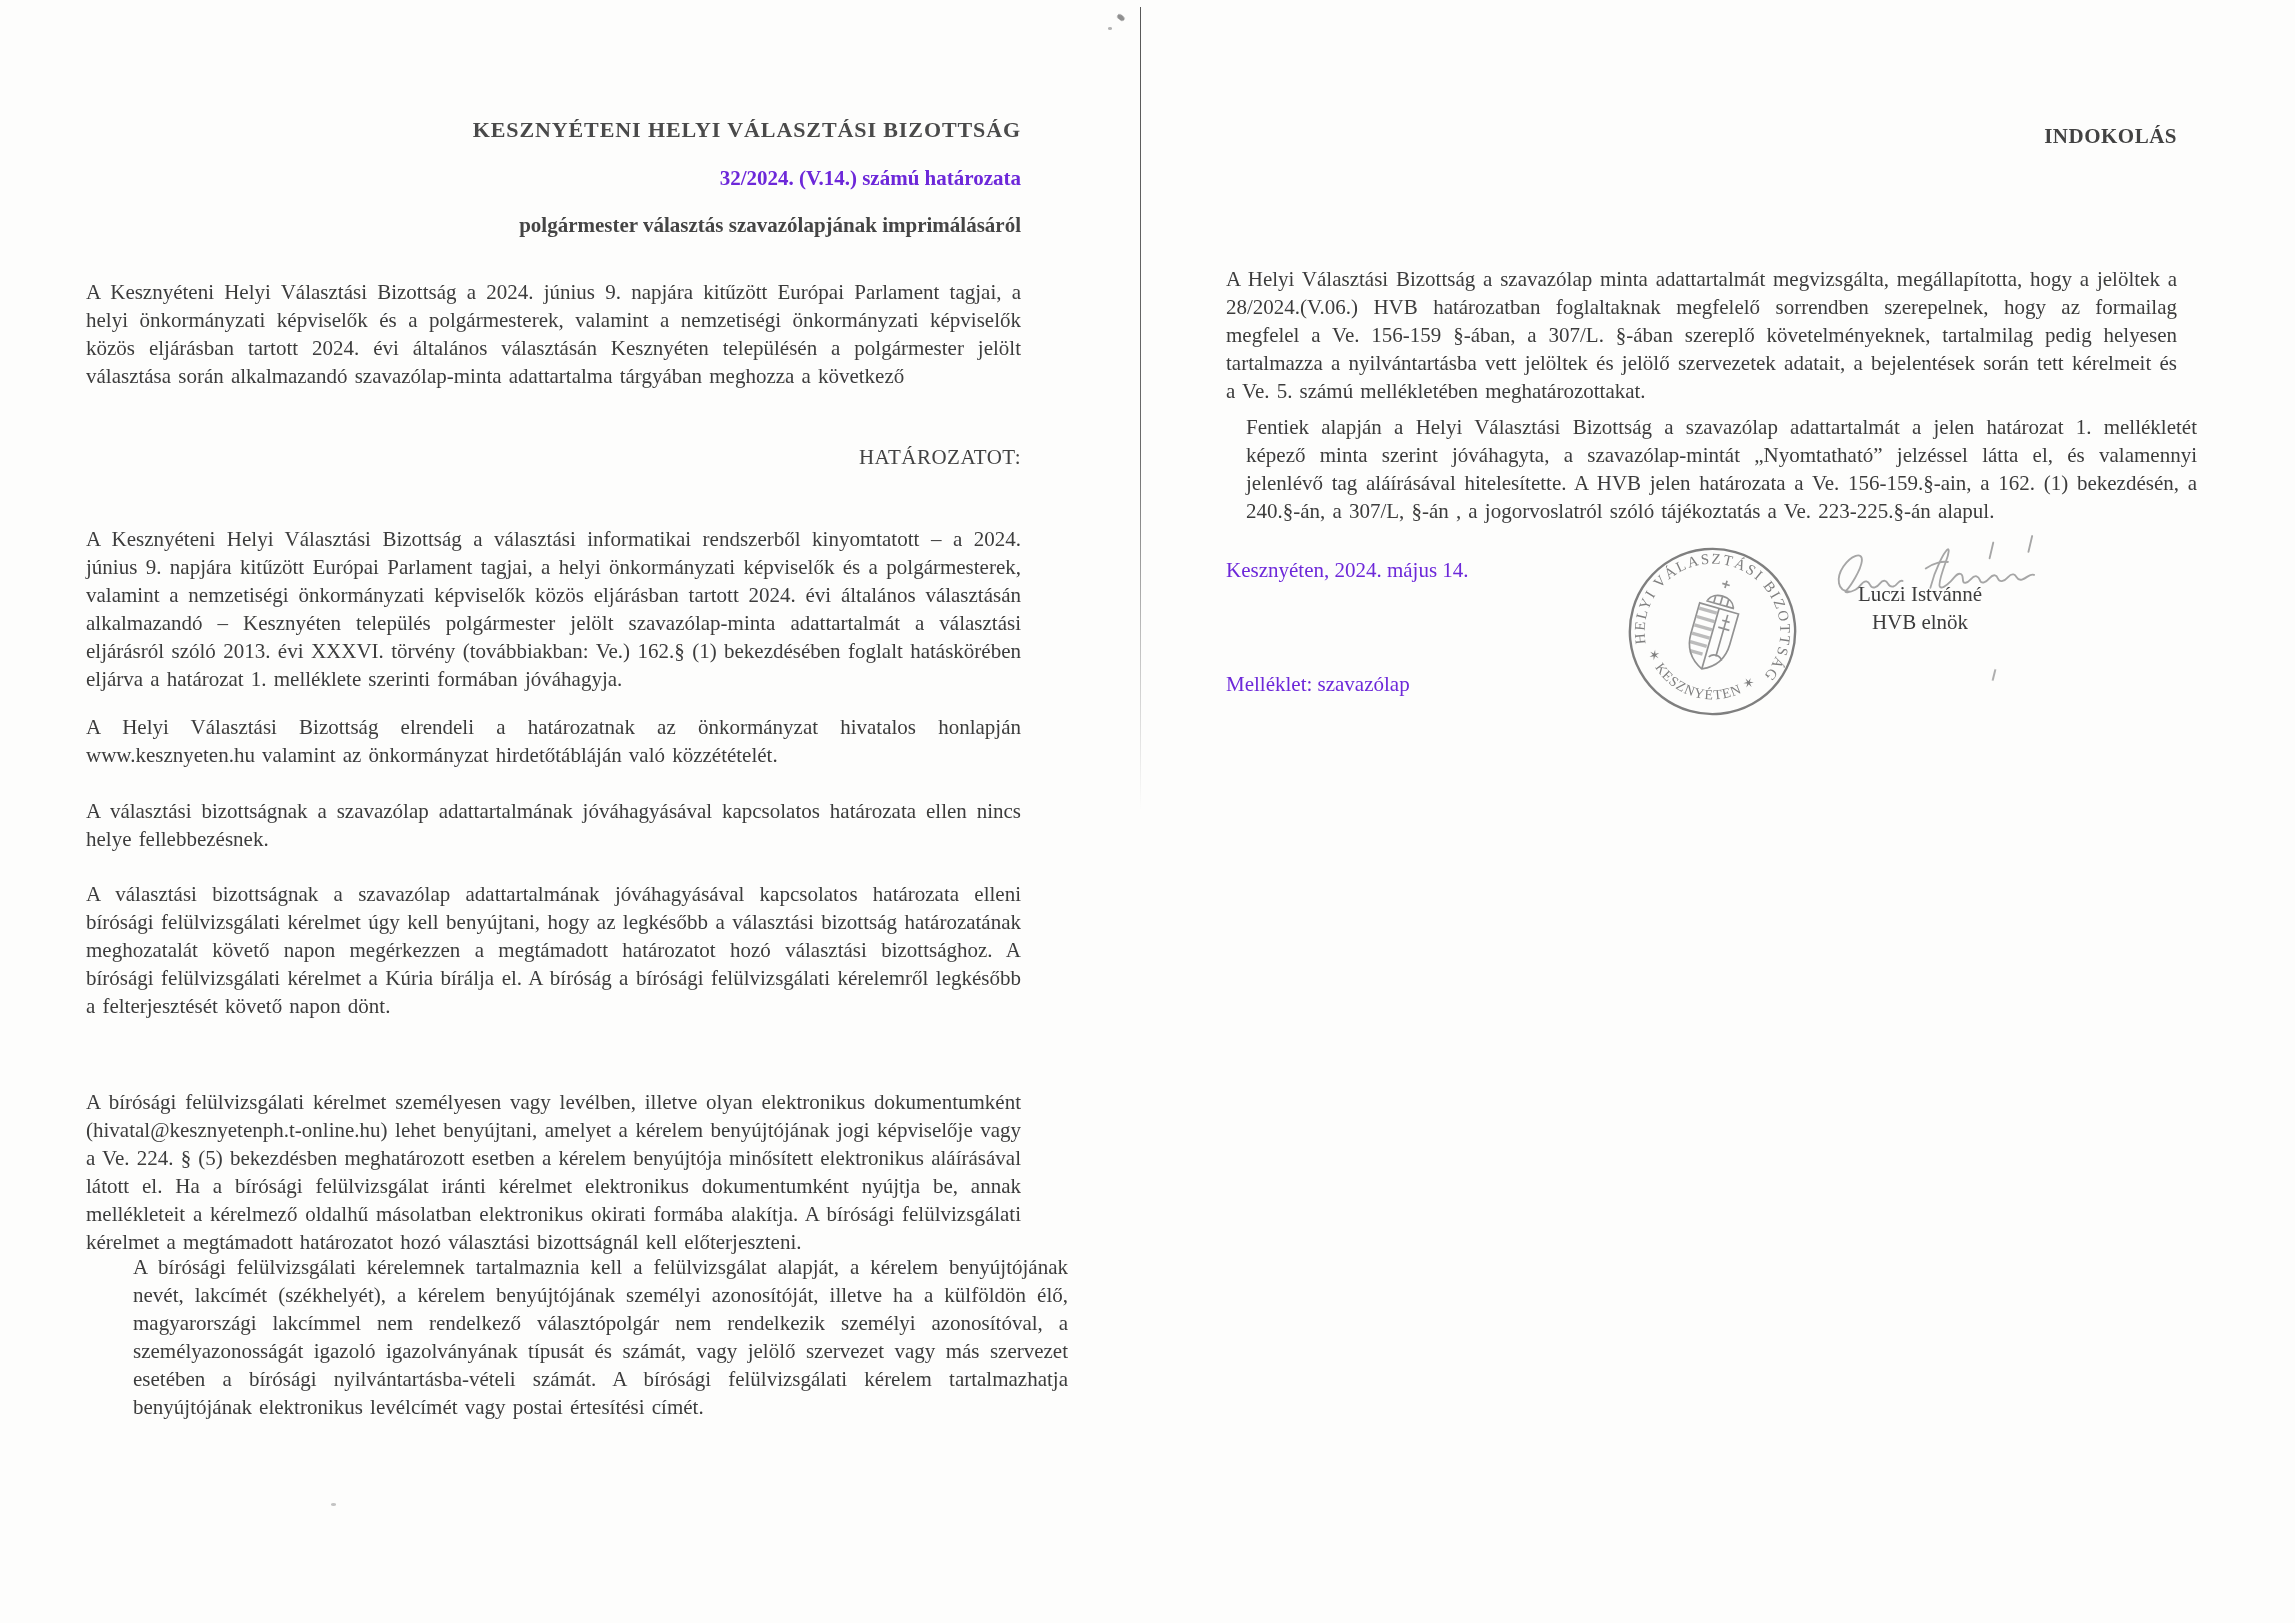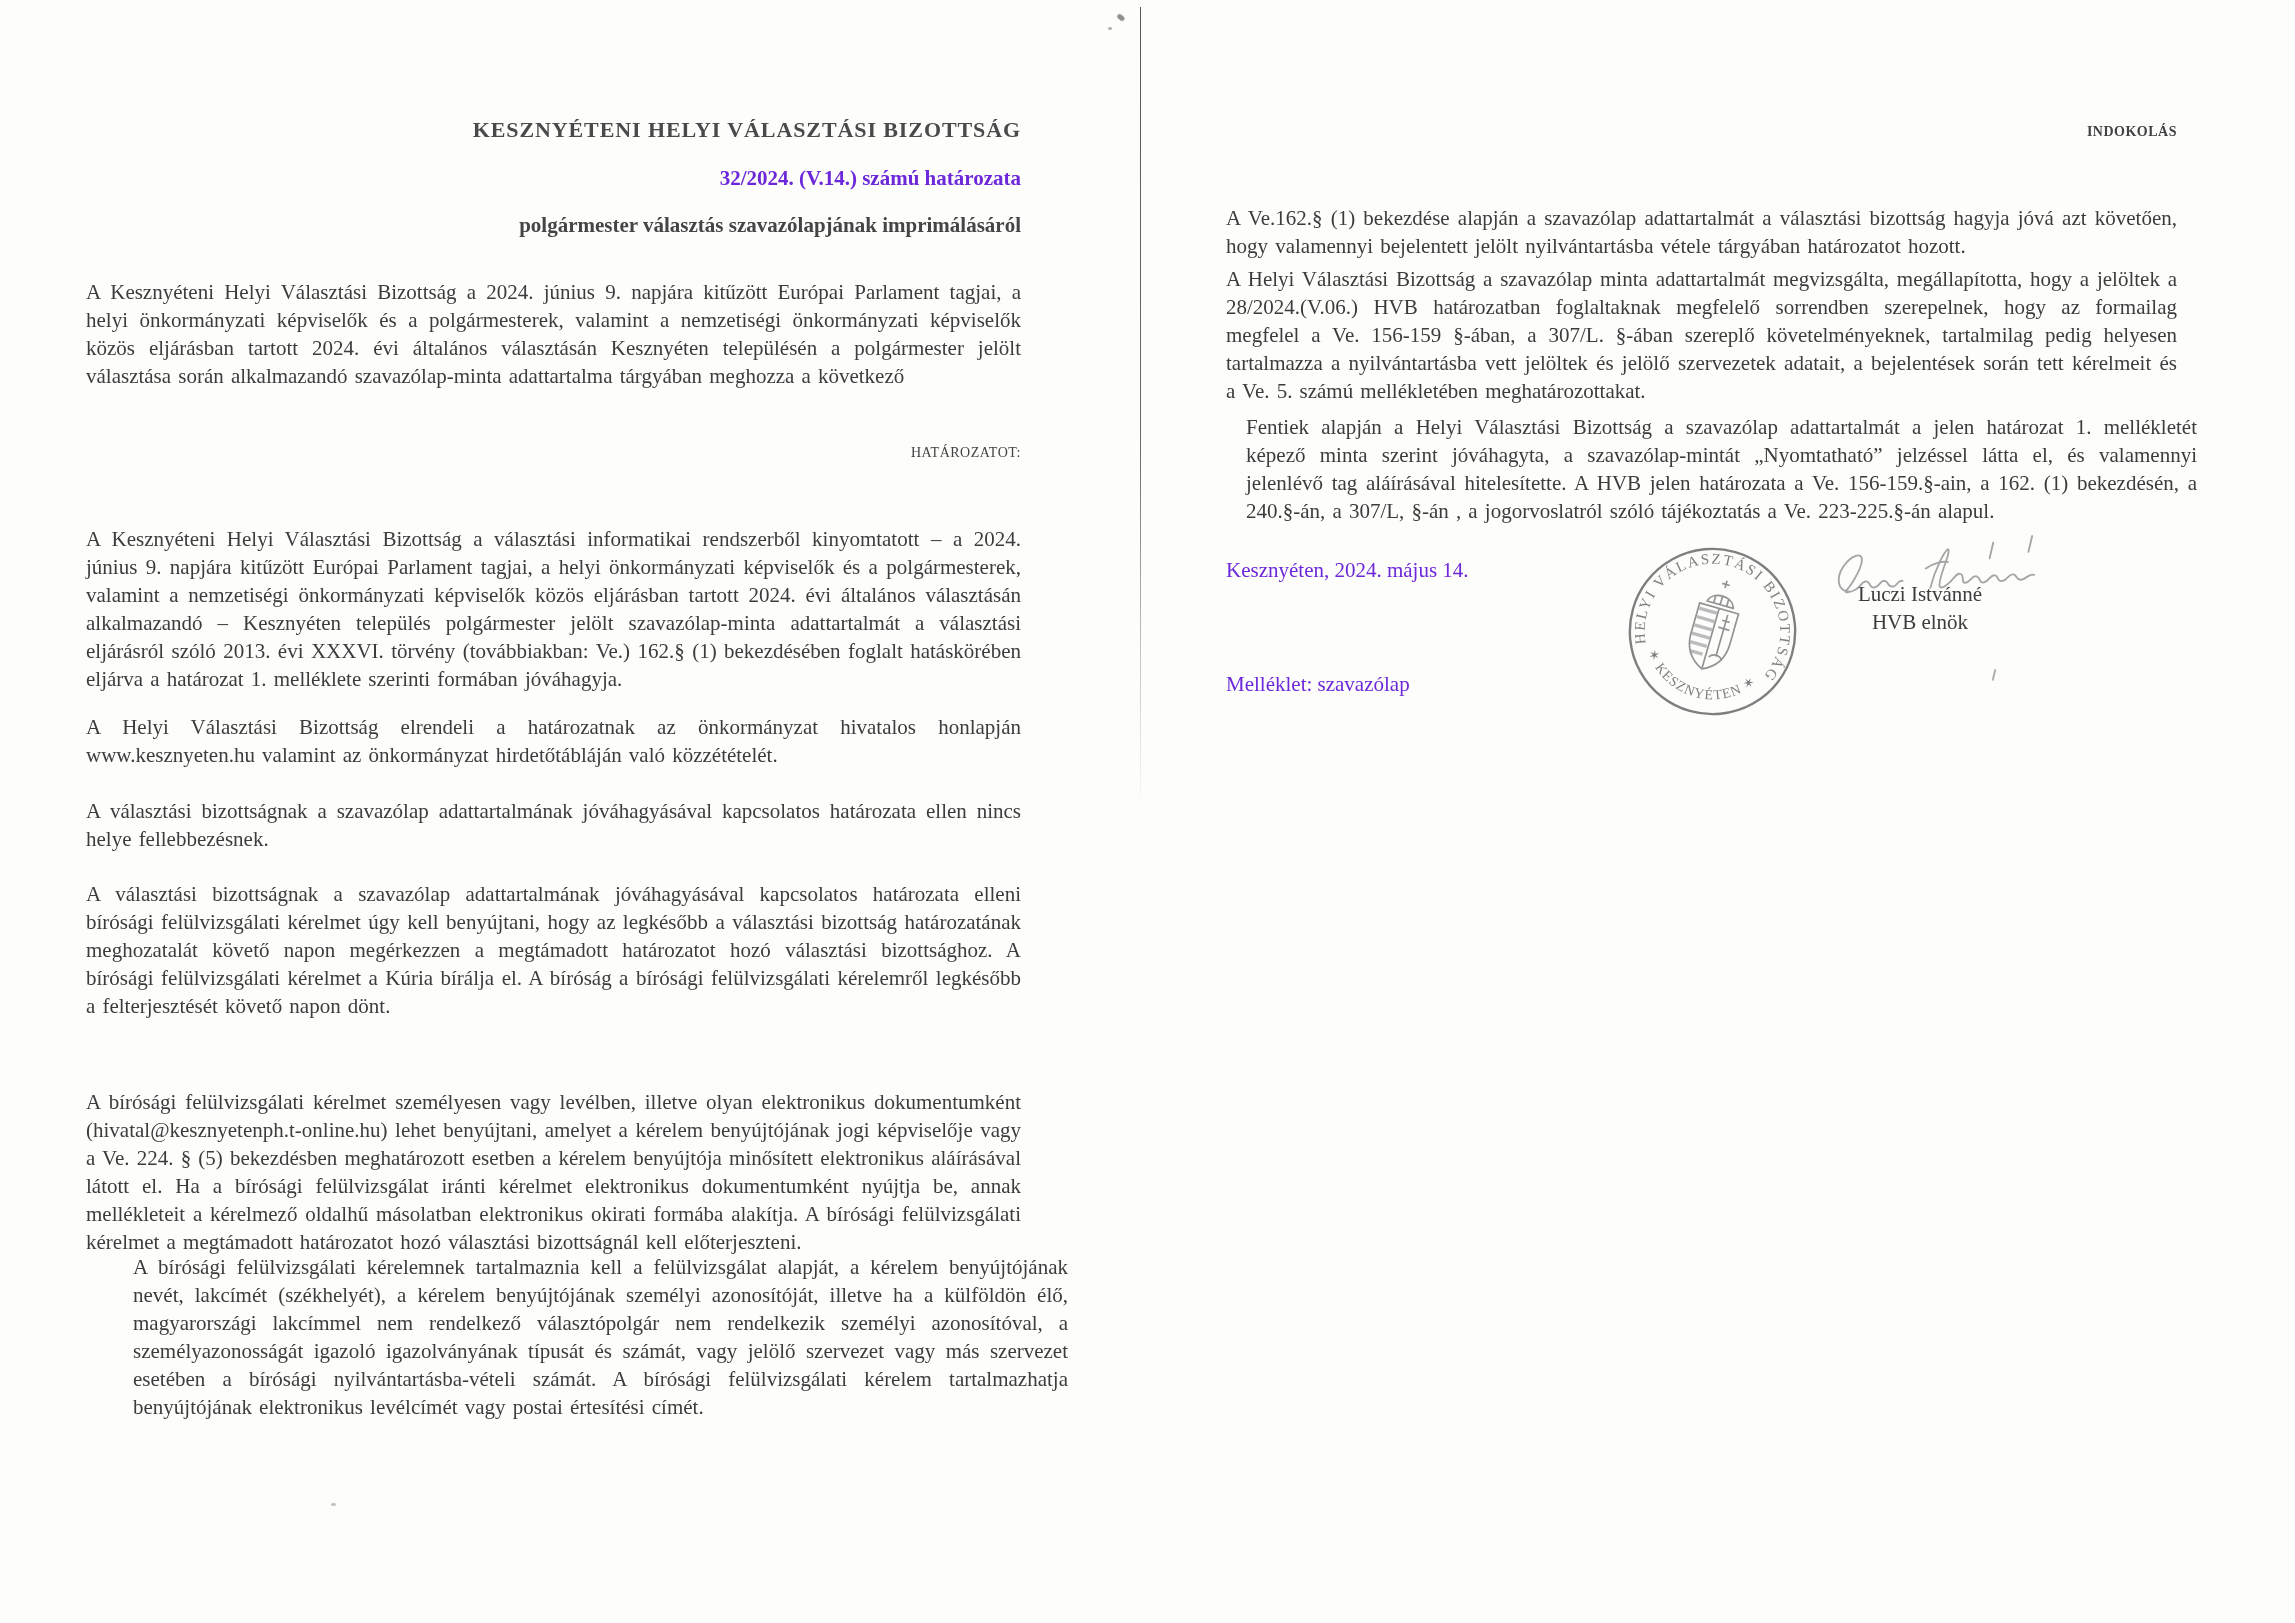--- a/index.html
+++ b/index.html
@@ -23,21 +23,21 @@
   .page.left  { left: 86px;  width: 935px; }
   .page.right { left: 1226px; width: 951px; }
 
   .blk { position: absolute; left: 0; width: 100%; margin: 0; }
 
   .center { text-align: right; }
 
   .heading1 { font-size: 22px; letter-spacing: 0.9px; color: #4a4a4a; }
   .heading2 { font-size: 21px; color: #6d28d9; }
   .heading3 { font-size: 21px; color: #454545; }
-  .heading4 { font-size: 14px; letter-spacing: 0.5px; color: #424242; font-family: Liberation Serif, serif; }
+  .heading4 { font-size: 21px; letter-spacing: 0.5px; color: #424242; font-family: Liberation Serif, serif; }
 
   .body-par {
     font-size: 21px;
     line-height: 28px;
     text-align: justify;
     word-spacing: 1.9px;
     color: #3c3c3c;
   }
   .plain { font-size: 21px; line-height: 28px; color: #6d28d9; }
 
@@ -127,21 +127,20 @@
     <p class="blk body-par lp-p1">A Helyi Választási Bizottság elrendeli a határozatnak az önkormányzat hivatalos honlapján www.kesznyeten.hu valamint az önkormányzat hirdetőtábláján való közzétételét.</p>
     <p class="blk body-par lp-p2">A választási bizottságnak a szavazólap adattartalmának jóváhagyásával kapcsolatos határozata ellen nincs helye fellebbezésnek.</p>
     <p class="blk body-par lp-p3">A választási bizottságnak a szavazólap adattartalmának jóváhagyásával kapcsolatos határozata elleni bírósági felülvizsgálati kérelmet úgy kell benyújtani, hogy az legkésőbb a választási bizottság határozatának meghozatalát követő napon megérkezzen a megtámadott határozatot hozó választási bizottsághoz. A bírósági felülvizsgálati kérelmet a Kúria bírálja el. A bíróság a bírósági felülvizsgálati kérelemről legkésőbb a felterjesztését követő napon dönt.</p>
     <p class="blk body-par lp-p4">A bírósági felülvizsgálati kérelmet személyesen vagy levélben, illetve olyan elektronikus dokumentumként (hivatal@kesznyetenph.t-online.hu) lehet benyújtani, amelyet a kérelem benyújtójának jogi képviselője vagy a Ve. 224. § (5) bekezdésben meghatározott esetben a kérelem benyújtója minősített elektronikus aláírásával látott el. Ha a bírósági felülvizsgálat iránti kérelmet elektronikus dokumentumként nyújtja be, annak mellékleteit a kérelmező oldalhű másolatban elektronikus okirati formába alakítja. A bírósági felülvizsgálati kérelmet a megtámadott határozatot hozó választási bizottságnál kell előterjeszteni.</p>
     <p class="blk body-par lp-p5">A bírósági felülvizsgálati kérelemnek tartalmaznia kell a felülvizsgálat alapját, a kérelem benyújtójának nevét, lakcímét (székhelyét), a kérelem benyújtójának személyi azonosítóját, illetve ha a külföldön élő, magyarországi lakcímmel nem rendelkező választópolgár nem rendelkezik személyi azonosítóval, a személyazonosságát igazoló igazolványának típusát és számát, vagy jelölő szervezet vagy más szervezet esetében a bírósági nyilvántartásba-vételi számát. A bírósági felülvizsgálati kérelem tartalmazhatja benyújtójának elektronikus levélcímét vagy postai értesítési címét.</p>
   </section>
 
   <section class="page right">
     <h2 class="blk center heading4 rp-heading">INDOKOLÁS</h2>
 
-    <p class="blk body-par rp-p0">A Ve.162.§ (1) bekezdése alapján a szavazólap adattartalmát a választási bizottság hagyja jóvá azt követően, hogy valamennyi bejelentett jelölt nyilvántartásba vétele tárgyában határozatot hozott.</p>
     <p class="blk body-par rp-p1">A Helyi Választási Bizottság a szavazólap minta adattartalmát megvizsgálta, megállapította, hogy a jelöltek a 28/2024.(V.06.) HVB határozatban foglaltaknak megfelelő sorrendben szerepelnek, hogy az formailag megfelel a Ve. 156-159 §-ában, a 307/L. §-ában szereplő követelményeknek, tartalmilag pedig helyesen tartalmazza a nyilvántartásba vett jelöltek és jelölő szervezetek adatait, a bejelentések során tett kérelmeit és a Ve. 5. számú mellékletében meghatározottakat.</p>
     <p class="blk body-par rp-p2">Fentiek alapján a Helyi Választási Bizottság a szavazólap adattartalmát a jelen határozat 1. mellékletét képező minta szerint jóváhagyta, a szavazólap-mintát „Nyomtatható” jelzéssel látta el, és valamennyi jelenlévő tag aláírásával hitelesítette. A HVB jelen határozata a Ve. 156-159.§-ain, a 162. (1) bekezdésén, a 240.§-án, a 307/L, §-án , a jogorvoslatról szóló tájékoztatás a Ve. 223-225.§-án alapul.</p>
 
     <p class="blk plain rp-dateline">Kesznyéten, 2024. május 14.</p>
 
     <svg class="stamp-svg" viewBox="0 0 360 360">
       <g transform="rotate(16 180 180)" fill="none" stroke="#757575">
         <circle cx="180" cy="180" r="172" stroke-width="5"></circle>
         <path id="stampArcTop" d="M 68.9 266.9 A 141 141 0 1 1 291.1 266.9" stroke="none"></path>
         <path id="stampArcBottom" d="M 47.5 228.2 A 141 141 0 0 0 312.5 228.2" stroke="none"></path>

